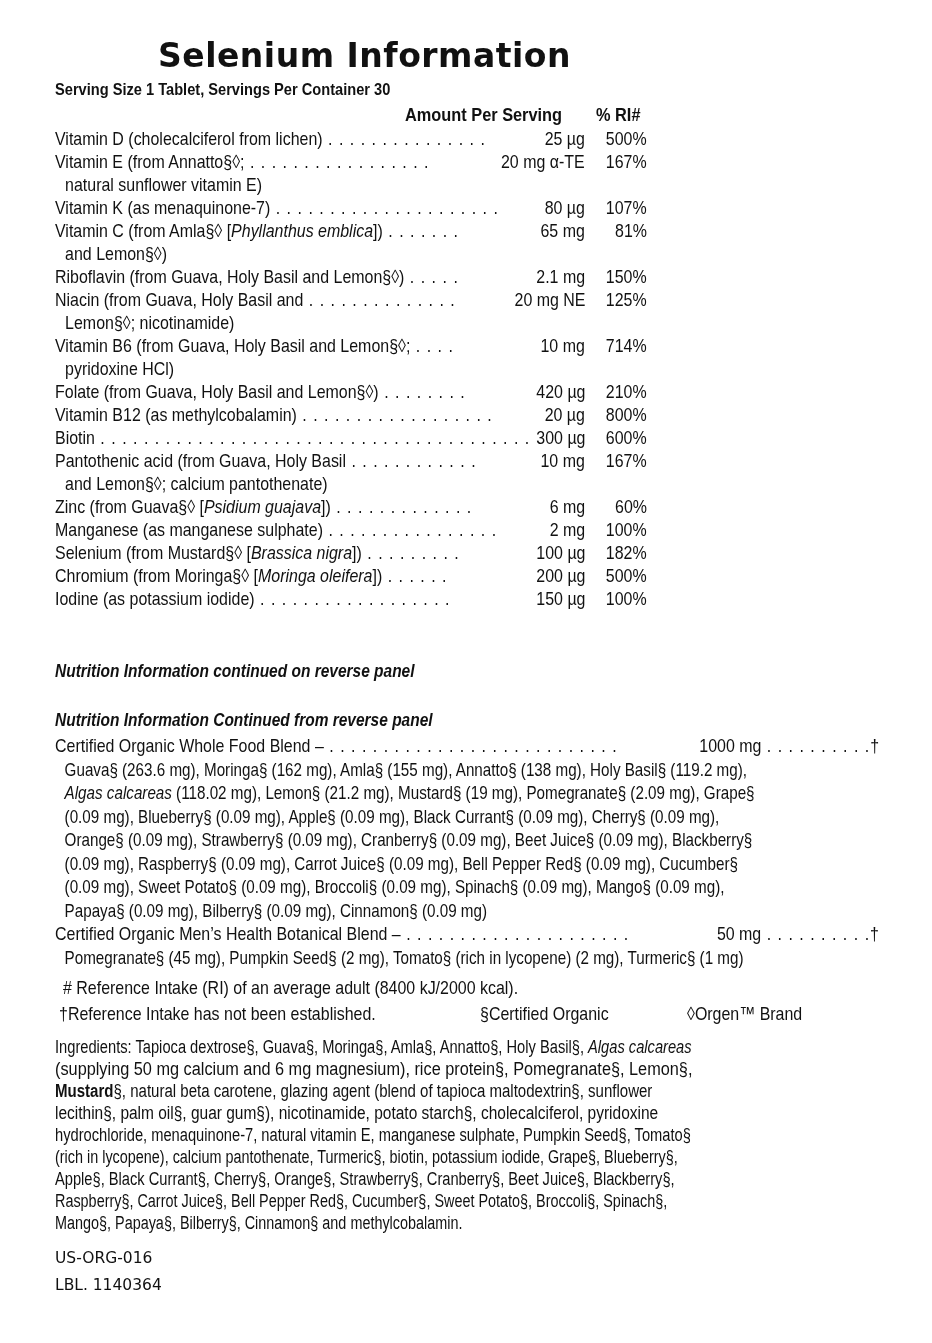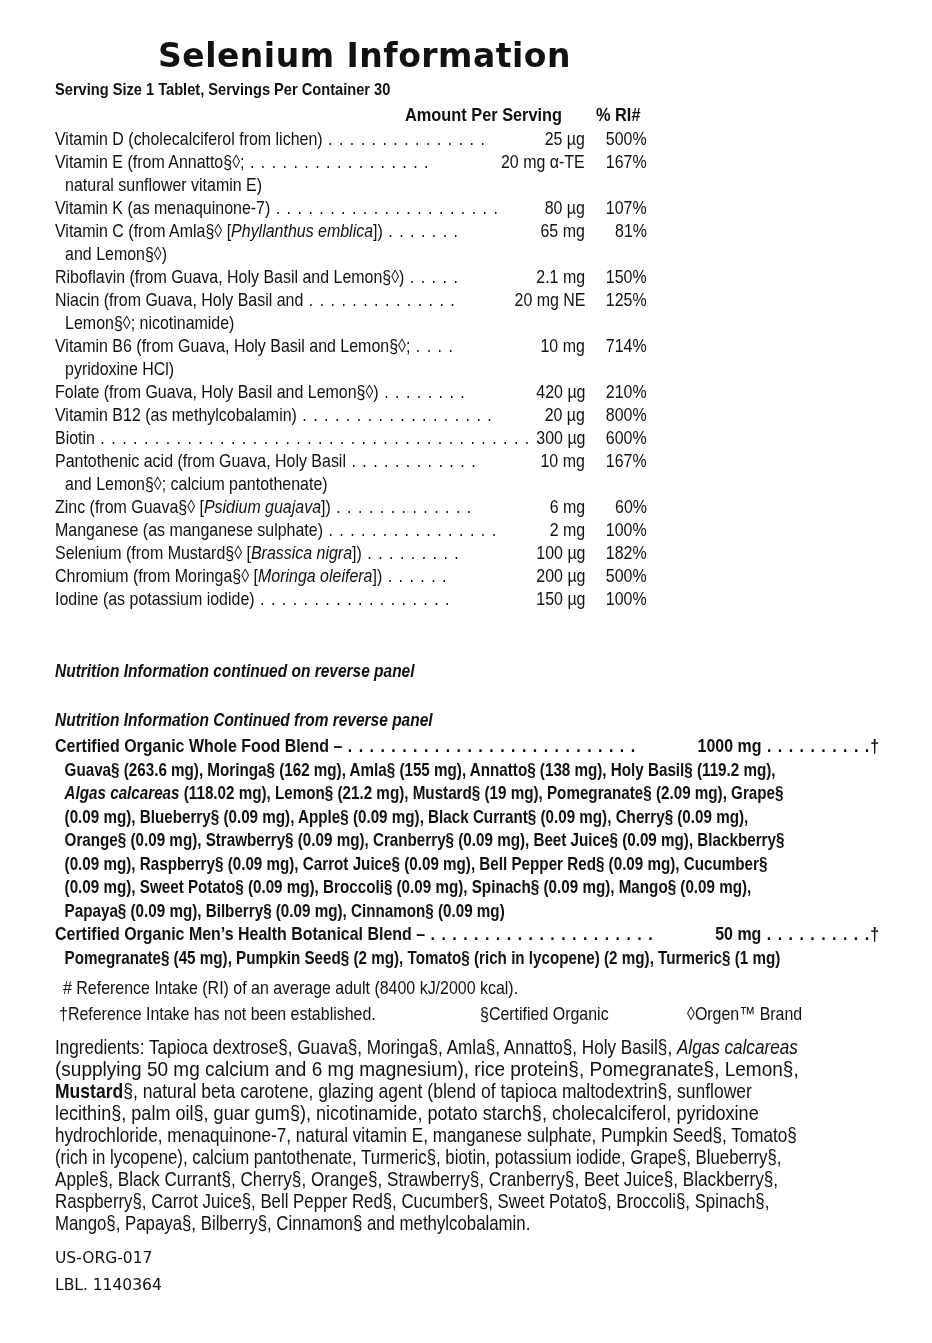--- a/index.html
+++ b/index.html
@@ -16,21 +16,21 @@
   .row .amt { position:absolute; right:70px; top:0; transform:scaleX(0.84); transform-origin:right; }
   .row .ri { position:absolute; right:8px; top:0; transform:scaleX(0.84); transform-origin:right; }
   .cont { padding-left:12px; }
   .dots { letter-spacing:1.2px; }
 
   .note-it { position:absolute; left:0; font-weight:bold; font-style:italic; font-size:18px; white-space:nowrap; transform:scaleX(0.86); transform-origin:left; }
   .blend { position:absolute; left:0; width:830px; font-size:19px; line-height:23.5px; }
   .bline { white-space:nowrap; transform:scaleX(0.80); transform-origin:left; height:23.5px; }
   .bline.ind { padding-left:12px; }
   .foot { position:absolute; left:0; font-size:19px; white-space:nowrap; transform:scaleX(0.84); transform-origin:left; }
-  .ingr { position:absolute; left:0; top:1036px; width:818px; font-size:21px; line-height:22px; }
+  .ingr { position:absolute; left:0; top:1036px; width:818px; font-size:18px; line-height:22px; }
   .iline { white-space:nowrap; height:22px; transform-origin:left; }
   .codes { position:absolute; left:0; font-family:"DejaVu Sans", sans-serif; font-size:15.5px; }
   i { font-style:italic; }
   b { font-weight:bold; }
 </style>
 </head>
 <body>
 
 <div class="page">
   <div class="title" style="left:103px;">Selenium Information</div>
@@ -132,21 +132,21 @@
       <div class="row">
         <span class="inner"><span>Iodine (as potassium iodide)</span><span class="dots">  . . . . . . . . . . . . . . . . . .</span></span>
         <span class="amt">150 µg</span>
         <span class="ri">100%</span>
       </div>
     </div>
 
   <div class="note-it" style="top:661px;">Nutrition Information continued on reverse panel</div>
   <div class="note-it" style="top:710px;">Nutrition Information Continued from reverse panel</div>
 
-  <div class="blend" id="blends" style="top:734px;font-weight:bold;">
+  <div class="blend" id="blends" style="top:734px;">
       <div class="bline" style="position: relative; transform: none;">
         <span style="position: absolute; left: 0px; top: 0px; transform: scaleX(0.84); transform-origin: left center; white-space: nowrap;"><span>Certified Organic Whole Food Blend –</span><span class="dots"> . . . . . . . . . . . . . . . . . . . . . . . . . . .</span></span>
         <span style="position: absolute; right: 6px; top: 0px; transform: scaleX(0.84); transform-origin: right center; white-space: nowrap;"><span>1000 mg</span><span class="dots"> . . . . . . . . . .</span><span>†</span></span>
       </div>
       <div class="bline ind">Guava§ (263.6 mg), Moringa§ (162 mg), Amla§ (155 mg), Annatto§ (138 mg), Holy Basil§ (119.2 mg),</div>
       <div class="bline ind"><i>Algas calcareas</i> (118.02 mg), Lemon§ (21.2 mg), Mustard§ (19 mg), Pomegranate§ (2.09 mg), Grape§</div>
       <div class="bline ind">(0.09 mg), Blueberry§ (0.09 mg), Apple§ (0.09 mg), Black Currant§ (0.09 mg), Cherry§ (0.09 mg),</div>
       <div class="bline ind">Orange§ (0.09 mg), Strawberry§ (0.09 mg), Cranberry§ (0.09 mg), Beet Juice§ (0.09 mg), Blackberry§</div>
       <div class="bline ind">(0.09 mg), Raspberry§ (0.09 mg), Carrot Juice§ (0.09 mg), Bell Pepper Red§ (0.09 mg), Cucumber§</div>
       <div class="bline ind">(0.09 mg), Sweet Potato§ (0.09 mg), Broccoli§ (0.09 mg), Spinach§ (0.09 mg), Mango§ (0.09 mg),</div>
@@ -168,15 +168,15 @@
       <div class="iline" style="transform: scaleX(0.905);">(supplying 50 mg calcium and 6 mg magnesium), rice protein§, Pomegranate§, Lemon§,</div>
       <div class="iline" style="transform: scaleX(0.835);"><b>Mustard</b>§, natural beta carotene, glazing agent (blend of tapioca maltodextrin§, sunflower</div>
       <div class="iline" style="transform: scaleX(0.86);">lecithin§, palm oil§, guar gum§), nicotinamide, potato starch§, cholecalciferol, pyridoxine</div>
       <div class="iline" style="transform: scaleX(0.815);">hydrochloride, menaquinone-7, natural vitamin E, manganese sulphate, Pumpkin Seed§, Tomato§</div>
       <div class="iline" style="transform: scaleX(0.8);">(rich in lycopene), calcium pantothenate, Turmeric§, biotin, potassium iodide, Grape§, Blueberry§,</div>
       <div class="iline" style="transform: scaleX(0.815);">Apple§, Black Currant§, Cherry§, Orange§, Strawberry§, Cranberry§, Beet Juice§, Blackberry§,</div>
       <div class="iline" style="transform: scaleX(0.8);">Raspberry§, Carrot Juice§, Bell Pepper Red§, Cucumber§, Sweet Potato§, Broccoli§, Spinach§,</div>
       <div class="iline" style="transform: scaleX(0.8);">Mango§, Papaya§, Bilberry§, Cinnamon§ and methylcobalamin.</div>
     </div>
 
-  <div class="codes" style="top:1249px;">US-ORG-017</div>
+  <div class="codes" style="top:1249px;">US-ORG-016</div>
   <div class="codes" style="top:1276px;">LBL. 1140364</div>
 </div>
 
 </body></html>

